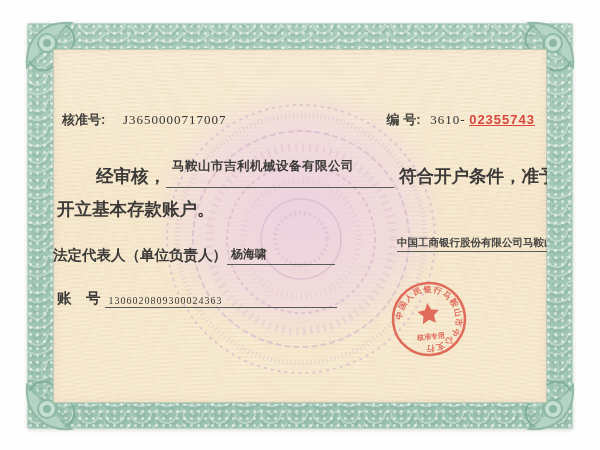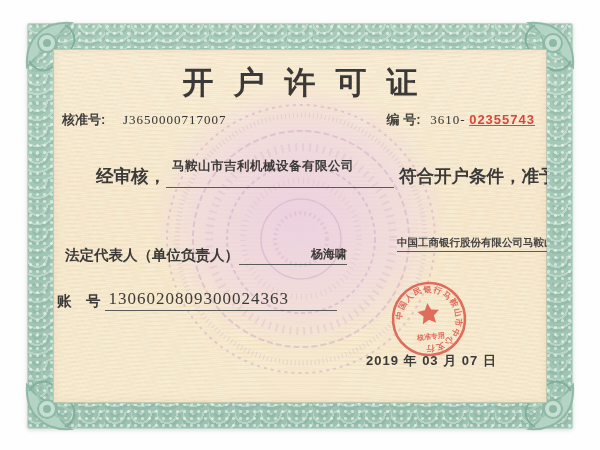--- a/index.html
+++ b/index.html
@@ -58,34 +58,34 @@
   .mono-val { font-family:"Liberation Serif", serif; letter-spacing:1px; color:#333; }
   .serial-red { color:#d8463c; font-weight:bold; letter-spacing:1px;text-decoration:underline; }
 
   .body-line1 { position:absolute; left:43px; top:109px; font-size:17.5px; font-weight:bold;
     color:#3b3a38; white-space:nowrap; }
   .u-company { display:inline-block; width:228px; font-size:12.5px; font-weight:bold;
     text-align:left; padding:0 0 12px 6px; border-bottom:1.5px solid #5a5a58;
     vertical-align:bottom; letter-spacing:.5px; }
   .body-line2 { position:absolute; left:4px; top:148px; font-size:17.5px; font-weight:bold; color:#3b3a38; }
 
-  .legal-row { position:absolute; left:12px; top:197px; font-size:14.5px; font-weight:bold;
-    color:#3b3a38; white-space:nowrap;text-align:right; }
+  .legal-row { position:absolute; left:0; top:197px; font-size:14.5px; font-weight:bold;
+    color:#3b3a38; white-space:nowrap; }
   .u-name { display:inline-block; width:108px; font-size:12px; font-weight:bold;
     padding:0 0 1px 4px; border-bottom:1.5px solid #5a5a58; vertical-align:bottom; }
 
   .bank-label { position:absolute; left:287px; top:201px; font-size:14.5px; font-weight:bold; color:#3b3a38; }
   .bank-value { position:absolute; left:344px; top:186px; width:164px; font-size:10.5px;
     font-weight:bold; color:#454442; line-height:15px; }
   .bank-value .bank-line { display:block; border-bottom:1.2px solid #5a5a58; padding-bottom:1px; }
 
   .account-row { position:absolute; left:4px; top:240px; font-size:14.5px; font-weight:bold;
     color:#3b3a38; white-space:nowrap; }
   .u-account { display:inline-block; width:232px; font-family:"Liberation Serif", serif;
-    font-weight:normal; font-size:17px; letter-spacing:1px; padding:0 0 1px 4px;
+    font-weight:normal; font-size:10px; letter-spacing:1px; padding:0 0 1px 4px;
     border-bottom:1.5px solid #5a5a58; vertical-align:bottom; }
 
   .issuer { position:absolute; left:320px; top:280px; font-size:13px; font-weight:bold; color:#3b3a38; }
   .issue-date { position:absolute; left:313px; top:303px; font-size:13px; font-weight:bold;
     color:#3b3a38; letter-spacing:1px; }
 
   .seal { position:absolute; left:336px; top:230px; width:80px; height:80px;
     transform:rotate(-6deg); opacity:.86; }
 </style>
 </head>
@@ -154,52 +154,51 @@
           <circle cx="138" cy="138" r="124" stroke-width="5" stroke-dasharray="1 3" opacity=".7"></circle>
           <circle cx="138" cy="138" r="108" stroke-width="2" stroke-dasharray="6 3"></circle>
           <circle cx="138" cy="138" r="92" stroke-width="8" stroke-dasharray="2 5" opacity=".55"></circle>
           <circle cx="138" cy="138" r="74" stroke-width="2" stroke-dasharray="4 3"></circle>
           <circle cx="138" cy="138" r="58" stroke-width="6" stroke-dasharray="1 4" opacity=".6"></circle>
           <circle cx="138" cy="138" r="40" stroke-width="1.6"></circle>
           <circle cx="138" cy="138" r="26" stroke-width="4" stroke-dasharray="2 3" opacity=".7"></circle>
         </g>
       </svg>
 
-      <div class="title">开户许可证</div>
 
       <div class="row-nums">
         <div>
           <span class="label">核准号:</span>
           <span class="mono-val" style="margin-left:14px">J3650000717007</span>
         </div>
         <div>
           <span class="label">编 号:</span>
           <span class="mono-val" style="margin-left:6px; font-weight:normal">3610-</span>
           <span class="serial-red">02355743</span>
         </div>
       </div>
 
       <div class="body-line1">
         <span>经审核，</span><span class="u-company">马鞍山市吉利机械设备有限公司</span>
         <span>符合开户条件，准予</span>
       </div>
+      <div class="body-line2">开立基本存款账户。</div>
 
       <div class="legal-row">
         <span>法定代表人（单位负责人）</span><span class="u-name">杨海啸</span>
       </div>
       <div class="bank-value">
         <span class="bank-line">中国工商银行股份有限公司马鞍山</span>
       </div>
 
       <div class="account-row">
         <span>账　号</span>
         <span class="u-account">1306020809300024363</span>
       </div>
 
-      <div class="issue-date">2019 年 03 月 07 日</div>
 
       <svg class="seal" viewBox="0 0 80 80">
         <defs>
           <path id="sealArc" d="M 40,40 m -27,0 a 27,27 0 1,1 54,0 a 27,27 0 1,1 -54,0"></path>
         </defs>
         <circle cx="40" cy="40" r="36" fill="none" stroke="#dd5849" stroke-width="2.6"></circle>
         <path d="M40,24 l3.2,6.9 7.6,0.9 -5.6,5.2 1.5,7.5 -6.7,-3.7 -6.7,3.7 1.5,-7.5 -5.6,-5.2 7.6,-0.9 Z" fill="#dd5849"></path>
         <text font-size="8.2" fill="#dd5849" font-weight="bold" letter-spacing="1.2">
           <textPath href="#sealArc" startOffset="2">中国人民银行马鞍山市中心支行</textPath>
         </text>

